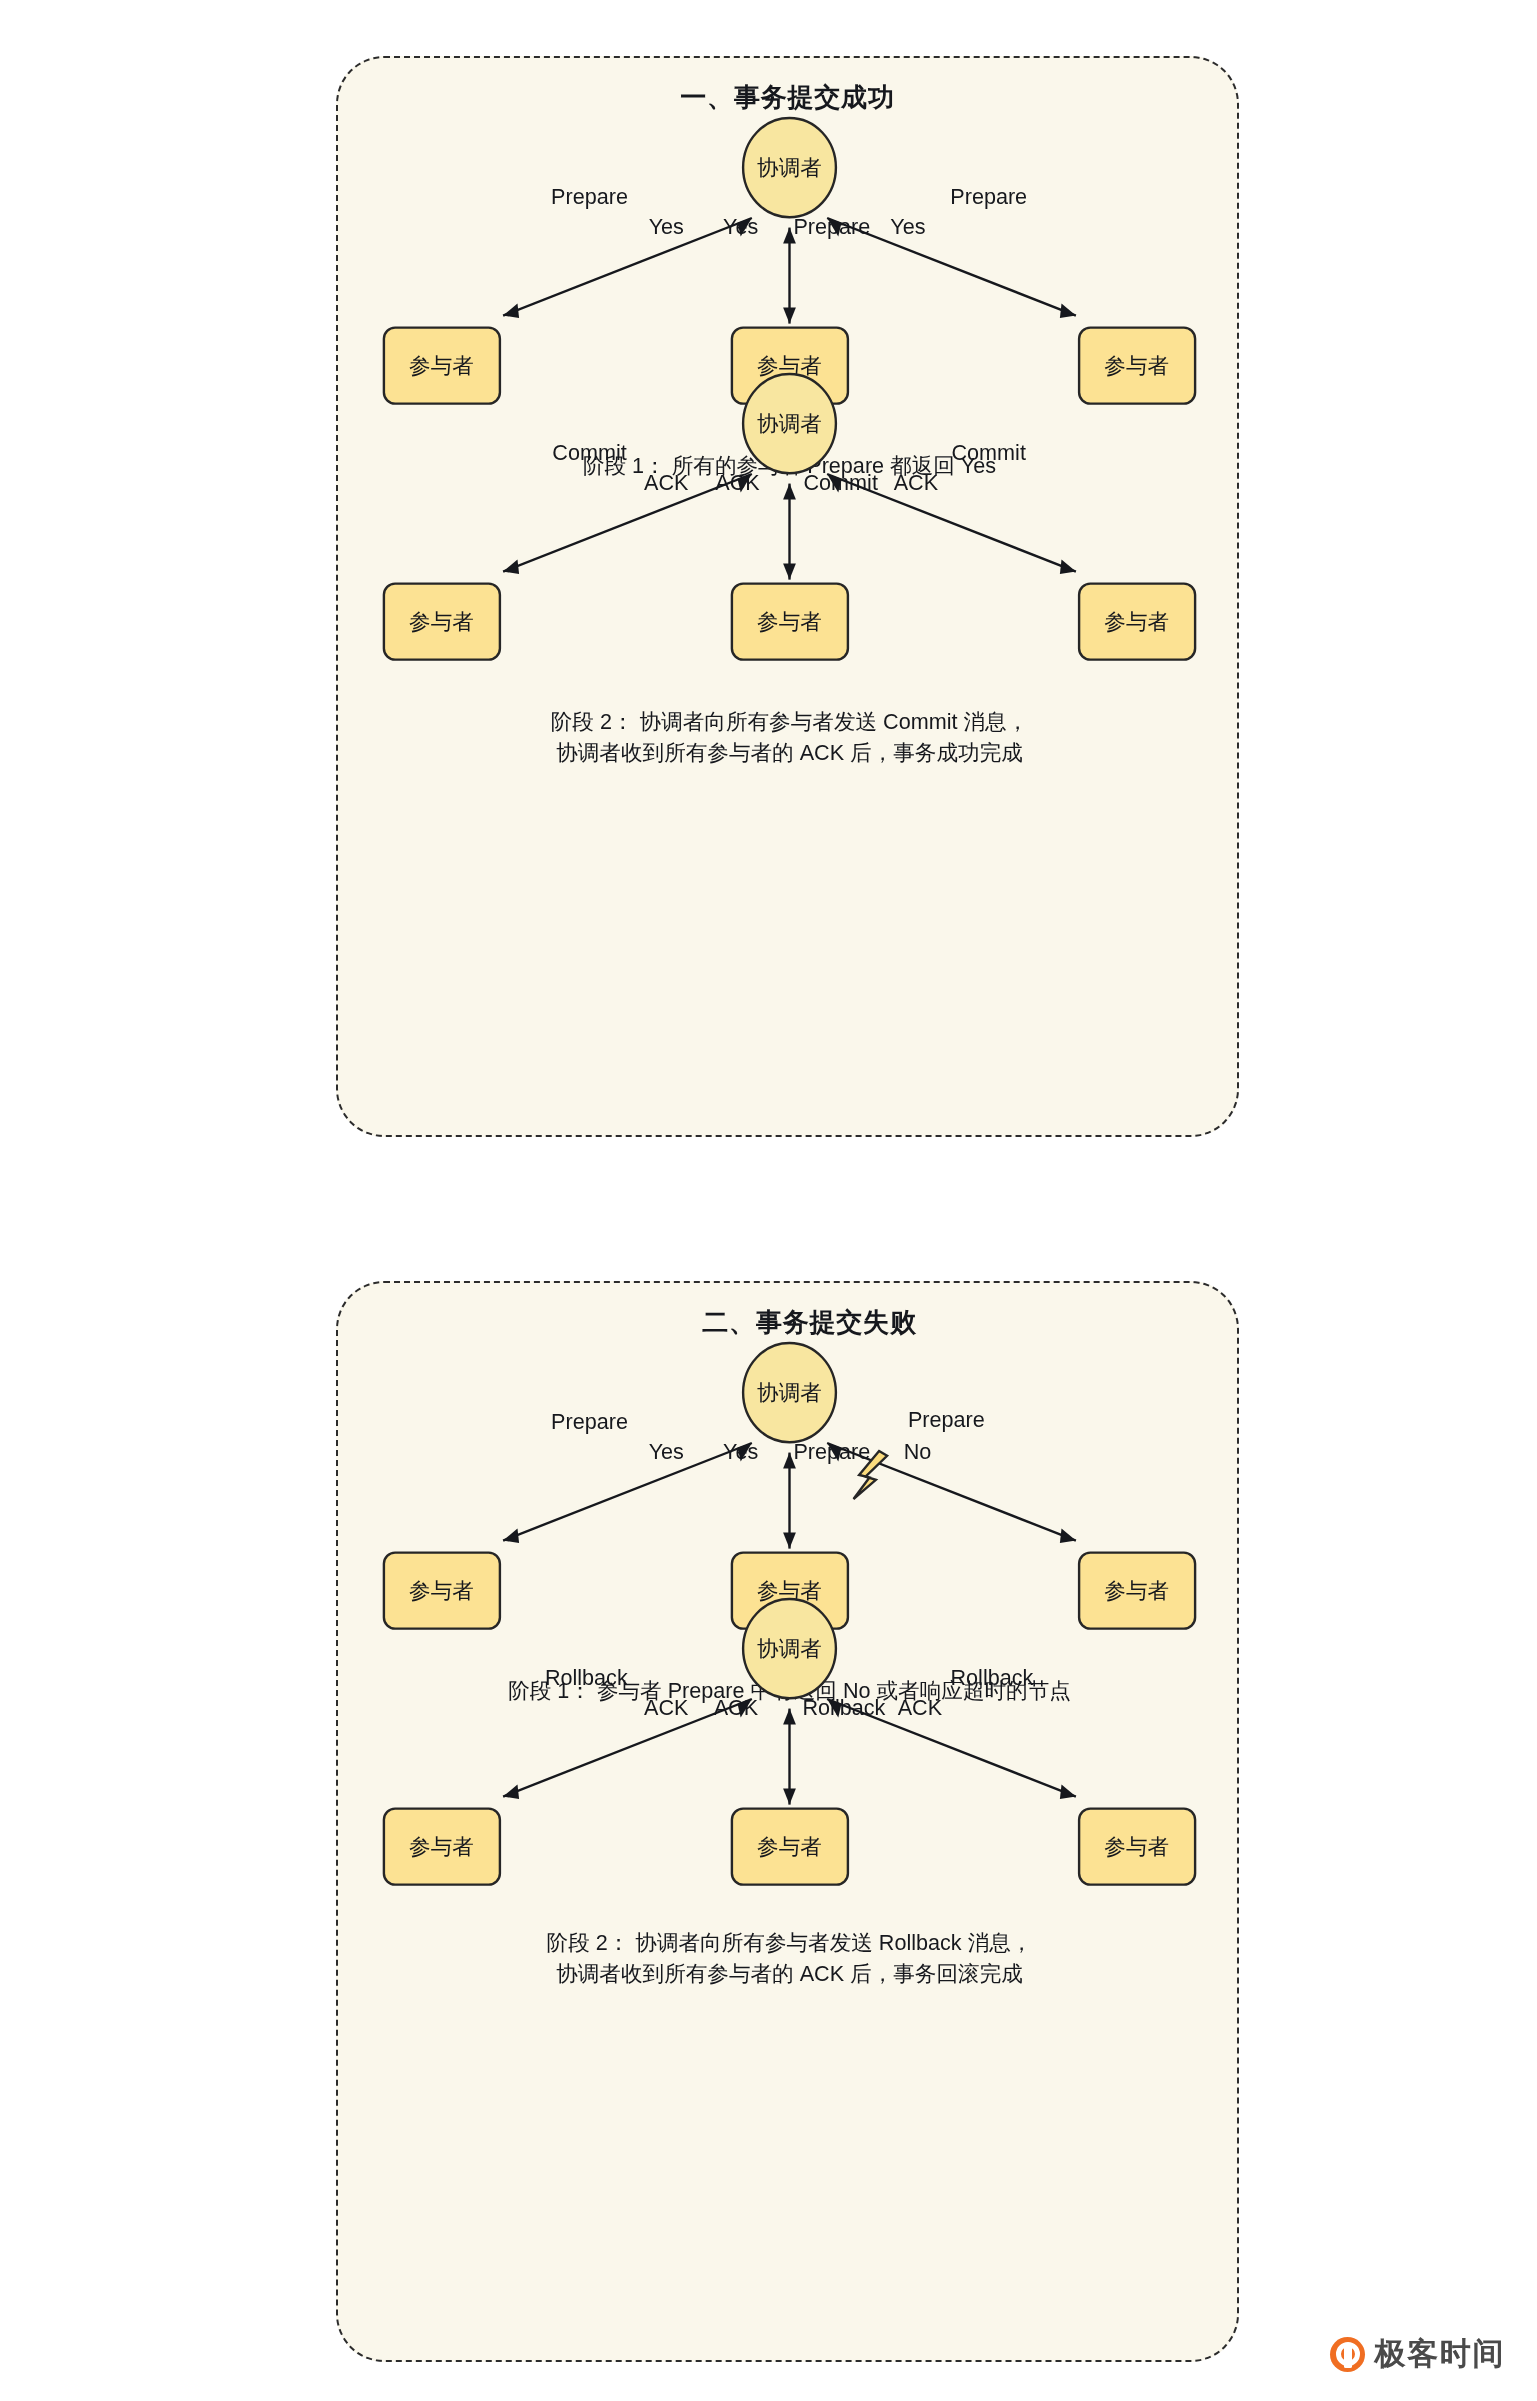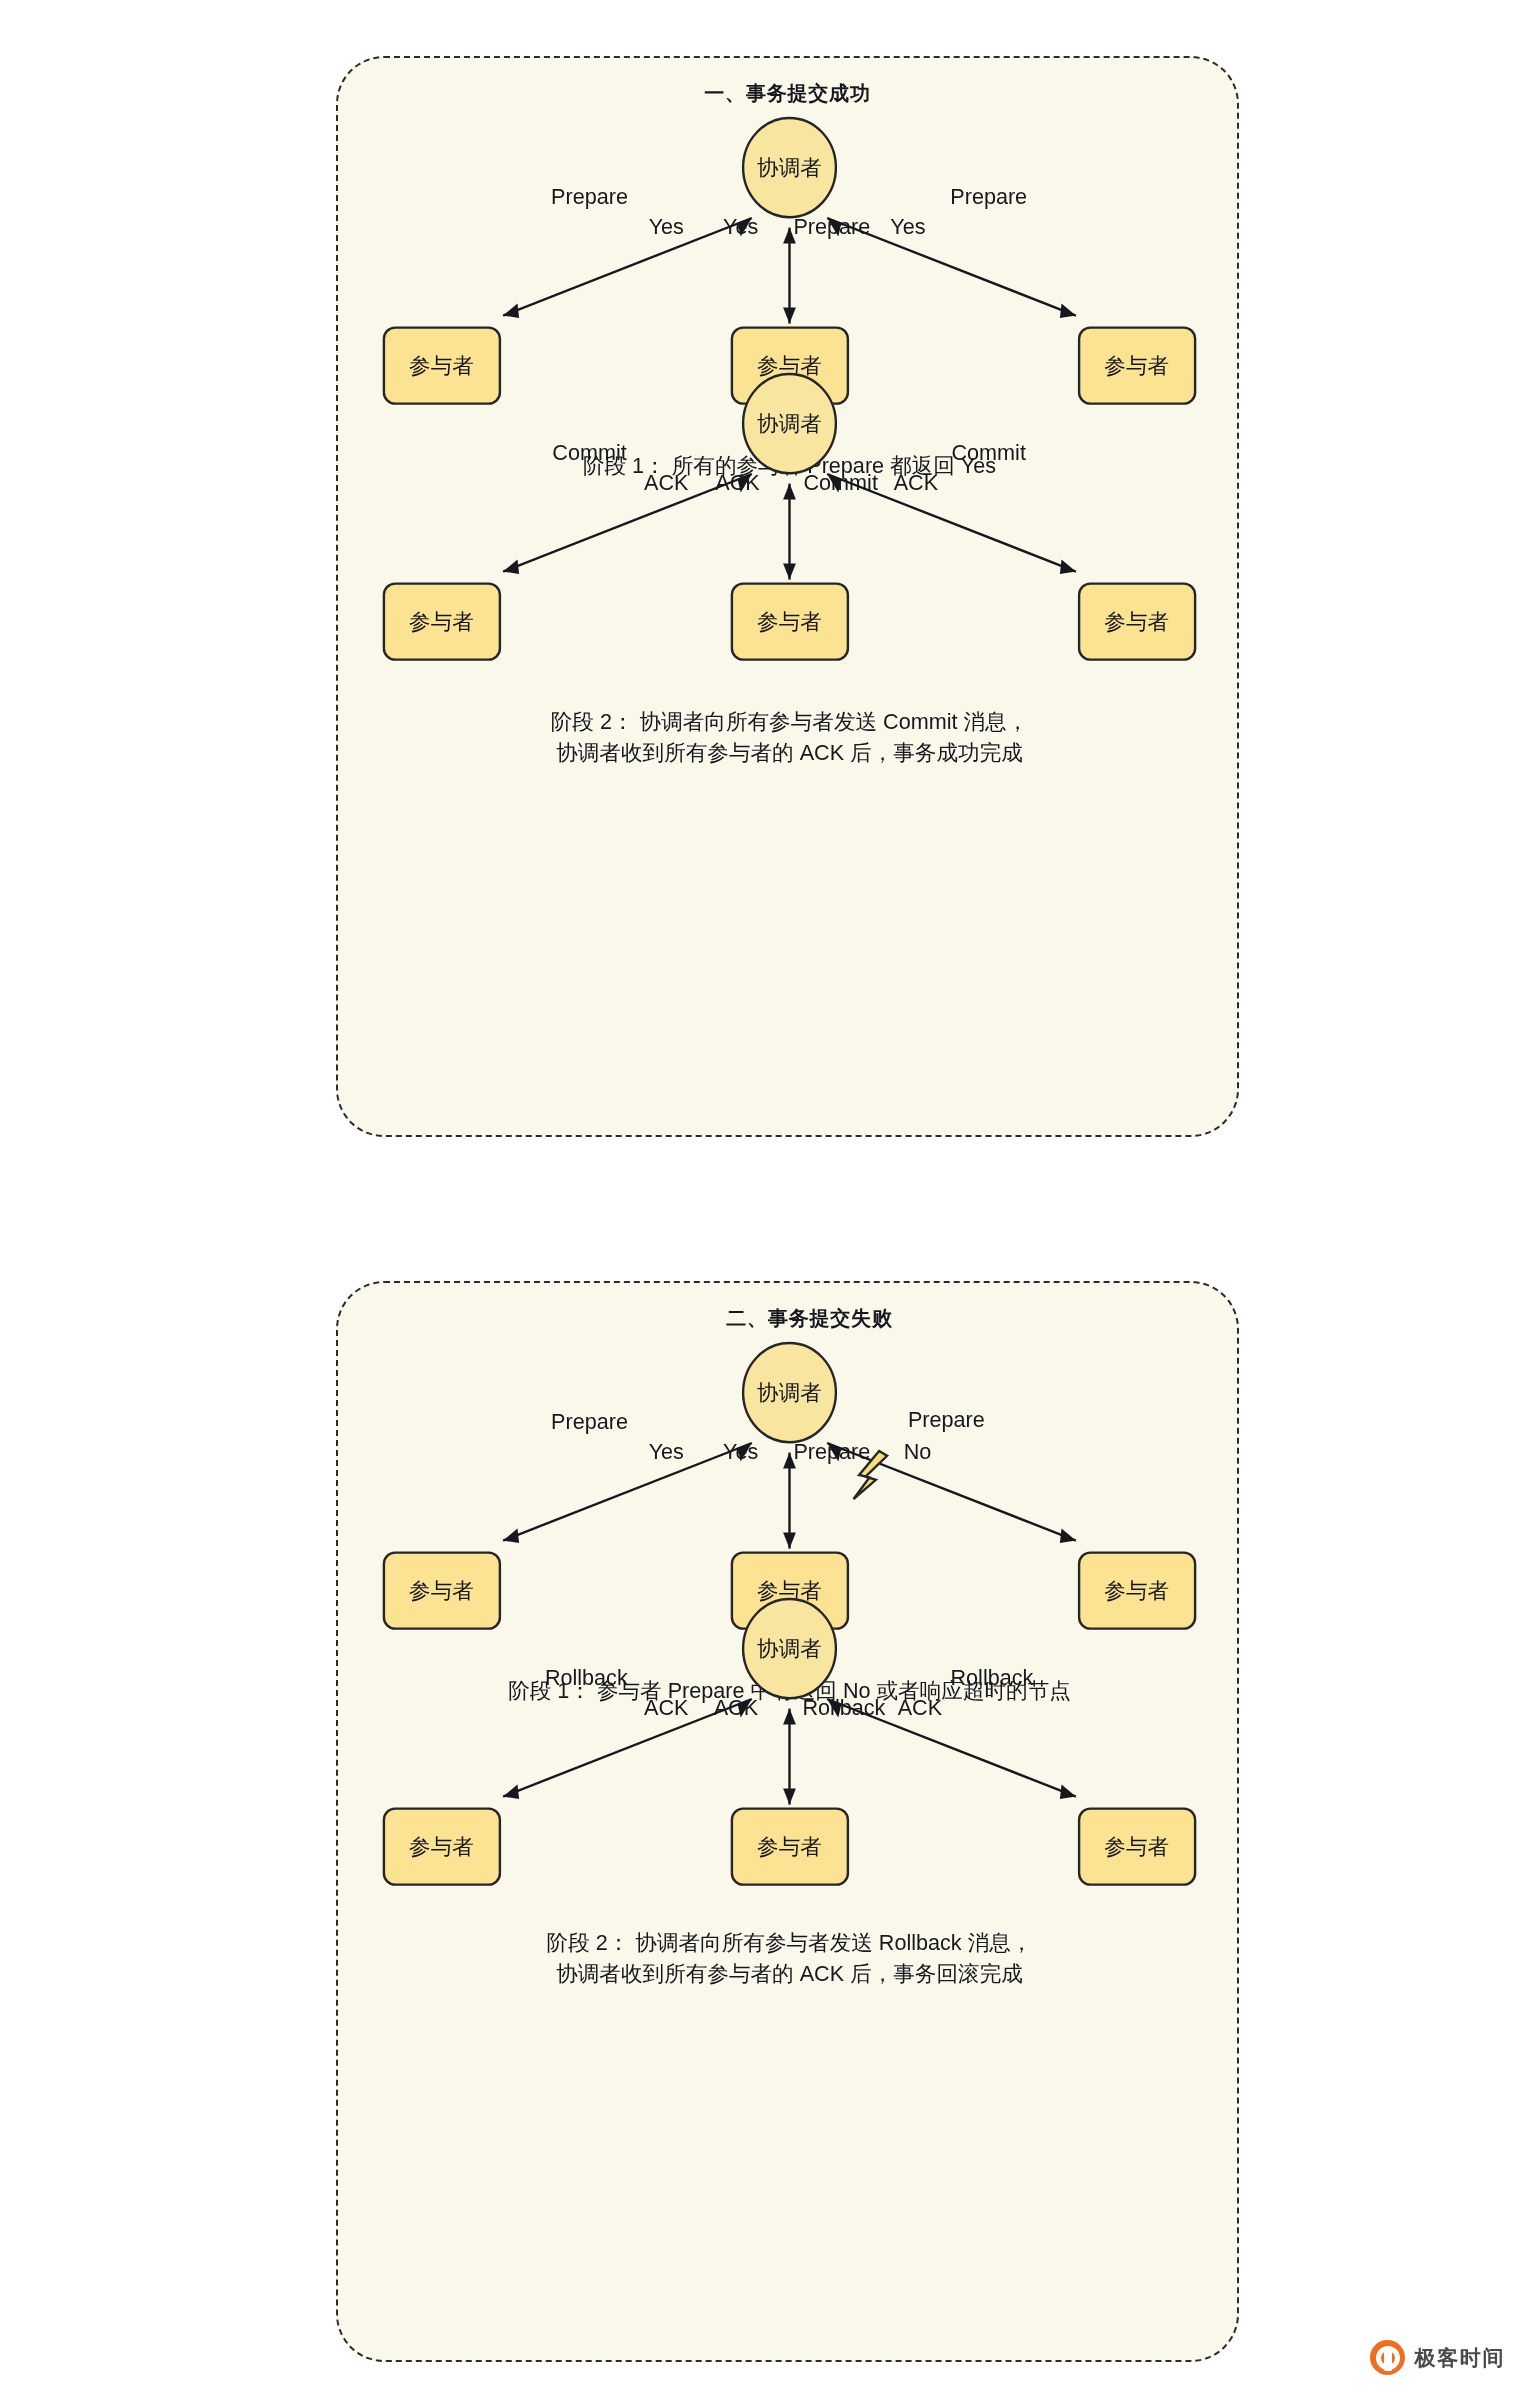--- a/index.html
+++ b/index.html
@@ -12,21 +12,21 @@
     position:absolute;
     background:#FAF7EB;
     border:2.4px dashed #2b2b2b;
     border-radius:48px;
     box-sizing:border-box;
   }
   #panel-success{left:336px;top:56px;width:903px;height:1081px;}
   #panel-failure{left:336px;top:1281px;width:903px;height:1081px;}
   .panel-title{
     position:absolute;left:0;right:0;text-align:center;
-    font-size:20px;font-weight:700;color:#16181d;letter-spacing:0.8px;
+    font-size:26px;font-weight:700;color:#16181d;letter-spacing:0.8px;
   }
   .caption{
     position:absolute;left:0;right:0;text-align:center;
     font-size:21.6px;color:#16181d;line-height:1.45;white-space:pre-line;
   }
   svg{position:absolute;left:0;top:0;overflow:visible;}
   .stage{position:absolute;left:0;top:0;width:903px;}
   .node-text{
     font-family:"Liberation Sans","DejaVu Sans",sans-serif;
     font-size:27px;fill:#16181d;text-anchor:middle;dominant-baseline:middle;
@@ -43,21 +43,21 @@
   }
   .wm-logo{width:35px;height:35px;border-radius:50%;background:#F06E22;position:relative;}
   .wm-logo:after{
     content:"";position:absolute;left:50%;top:7.2px;transform:translateX(-50%);
     width:8px;height:24px;background:#ffffff;border-radius:1.6px;
   }
   .wm-logo:before{
     content:"";position:absolute;left:5.6px;top:5.6px;width:24px;height:24px;
     border:5.6px solid #ffffff;border-radius:50%;box-sizing:border-box;
   }
-  .wm-text{font-size:21px;font-weight:700;color:#4a4a4a;letter-spacing:1.6px;}
+  .wm-text{font-size:31px;font-weight:700;color:#4a4a4a;letter-spacing:1.6px;}
 </style>
 </head>
 <body>
 
 <div class="panel" id="panel-success">
   <div class="panel-title" style="top:22.4px;">一、事务提交成功</div>
 
   <div class="stage" style="top:32px;height:496px;">
     <svg width="903" height="448" viewBox="0 0 1128 560">
 

